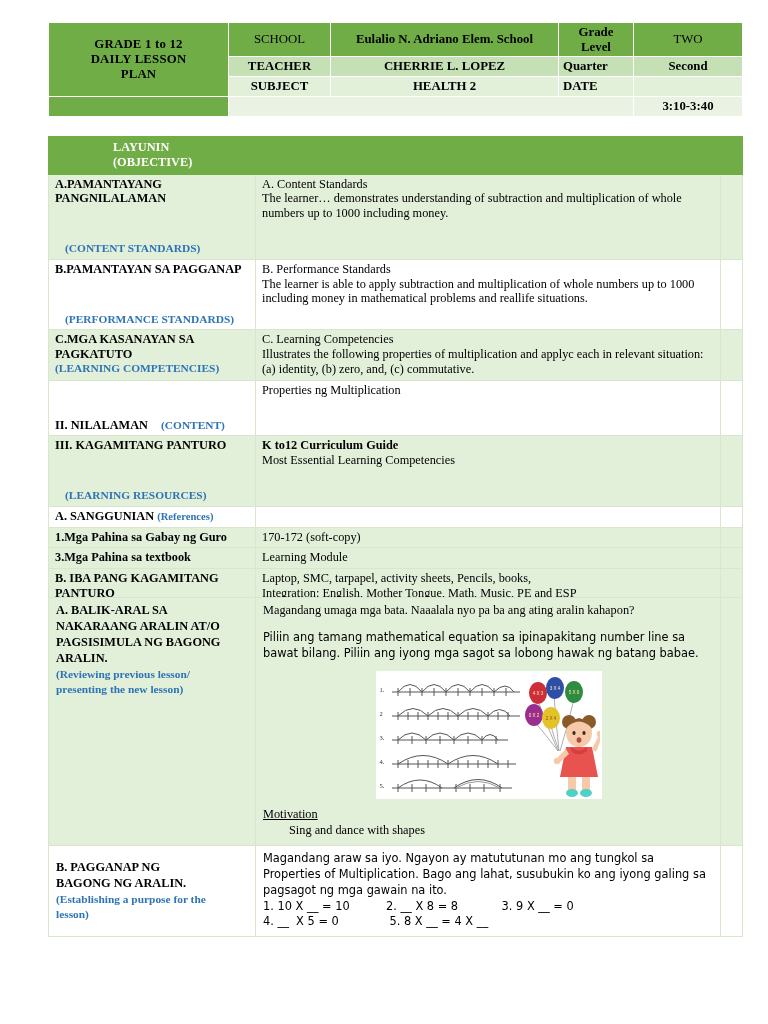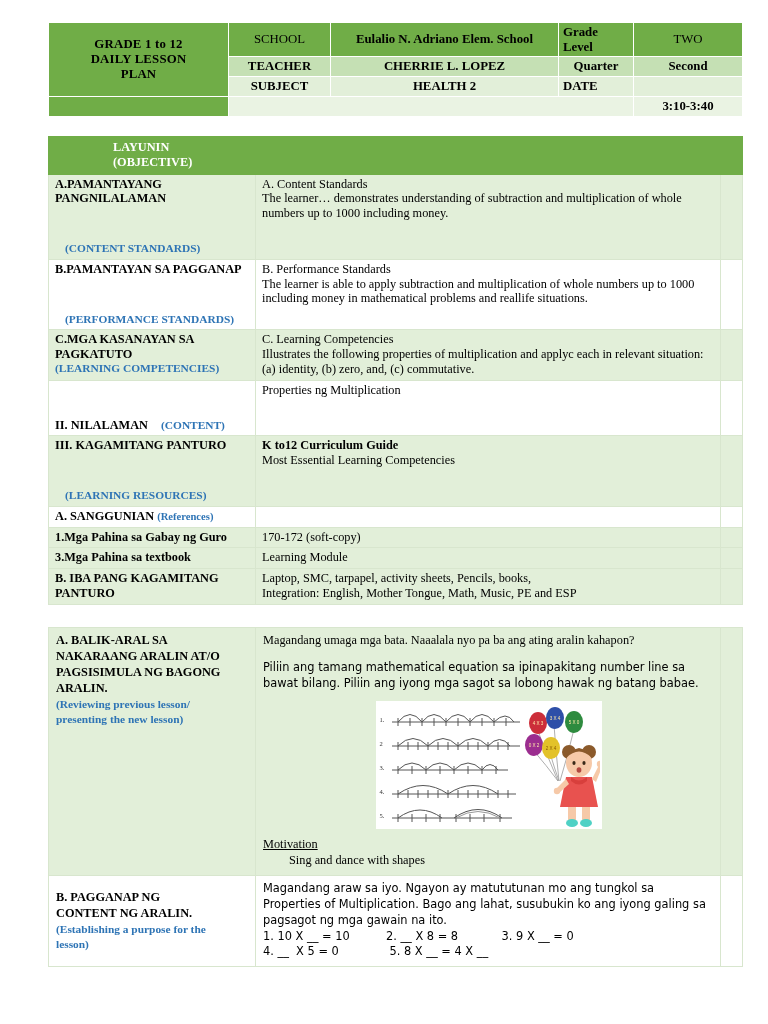--- a/index.html
+++ b/index.html
@@ -98,21 +98,21 @@
     font-size: 13px;
     line-height: 1.25;
     text-align: left;
     padding: 3px 5px 4px 64px !important;
   }
 
   
   .low-wrap {
     position: absolute;
     left: 48px;
-    top: 627px;
+    top: 597px;
     width: 566px;
   }
   table.low {
     border-collapse: collapse;
     table-layout: fixed;
     width: 694px;
   }
   table.low td {
     border: 1px solid #D8E6CE;
     padding: 5px 6px 6px 7px;
@@ -182,27 +182,27 @@
       </colgroup>
       <tbody>
         <tr>
           <td class="g-dark title-cell" rowspan="3">
             <div>GRADE 1 to 12</div>
             <div>DAILY LESSON</div>
             <div>PLAN</div>
           </td>
           <td class="g-dark">SCHOOL</td>
           <td class="g-dark b">Eulalio N. Adriano Elem. School</td>
-          <td class="g-dark b" style="text-align:left">Grade Level</td>
+          <td class="g-dark b" style="text-align:center">Grade Level</td>
           <td class="g-dark">TWO</td>
         </tr>
         <tr>
           <td class="g-mid b">TEACHER</td>
           <td class="g-mid b">CHERRIE L. LOPEZ</td>
-          <td class="g-mid b" style="text-align:center">Quarter</td>
+          <td class="g-mid b" style="text-align:left">Quarter</td>
           <td class="g-mid b">Second</td>
         </tr>
         <tr>
           <td class="g-lite b">SUBJECT</td>
           <td class="g-lite b">HEALTH 2</td>
           <td class="g-lite b" style="text-align:left">DATE</td>
           <td class="g-lite"></td>
         </tr>
         <tr>
           <td class="g-dark">&nbsp;</td>
@@ -522,21 +522,21 @@
 
             <div class="u" style="margin-top:8px">Motivation</div>
             <span class="indent-1">Sing and dance with shapes</span>
           </td>
           <td class="g-lite">&nbsp;</td>
         </tr>
 
         <tr>
           <td class="low-lbl mid white">
             <div>B. PAGGANAP NG</div>
-            <div>CONTENT NG ARALIN.</div>
+            <div>BAGONG NG ARALIN.</div>
             <div class="sub">(Establishing a  purpose for the</div>
             <div class="sub">lesson)</div>
           </td>
           <td class="white">
             <div class="sans">Magandang araw sa iyo. Ngayon ay matututunan mo ang tungkol sa Properties of Multiplication. Bago ang lahat, susubukin ko ang iyong galing sa pagsagot ng mga gawain na ito.</div>
             <div class="sans eqline">1. 10 X __ = 10          2. __ X 8 = 8            3. 9 X __ = 0</div>
             <div class="sans eqline">4. __  X 5 = 0              5. 8 X __ = 4 X __</div>
           </td>
           <td class="white">&nbsp;</td>
         </tr>

